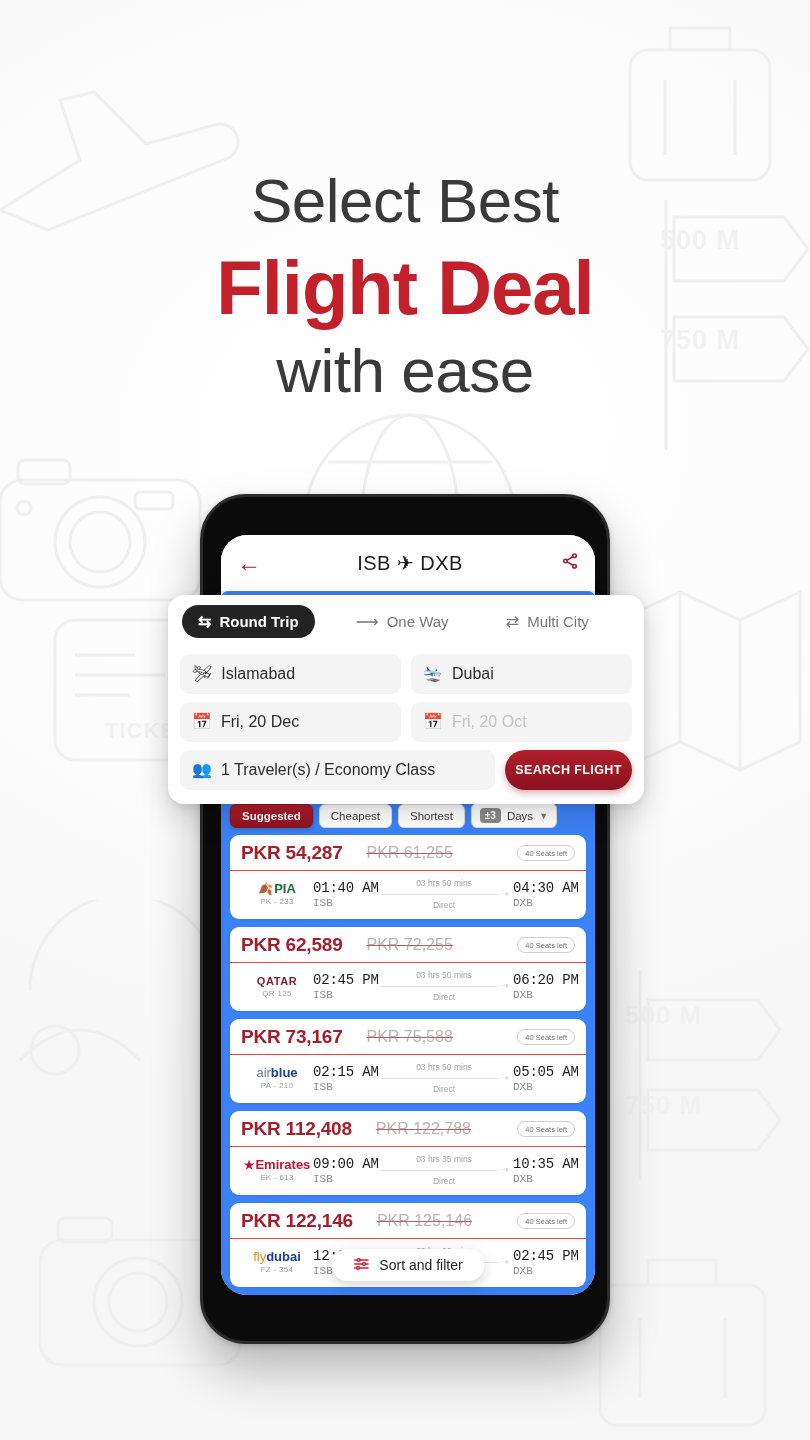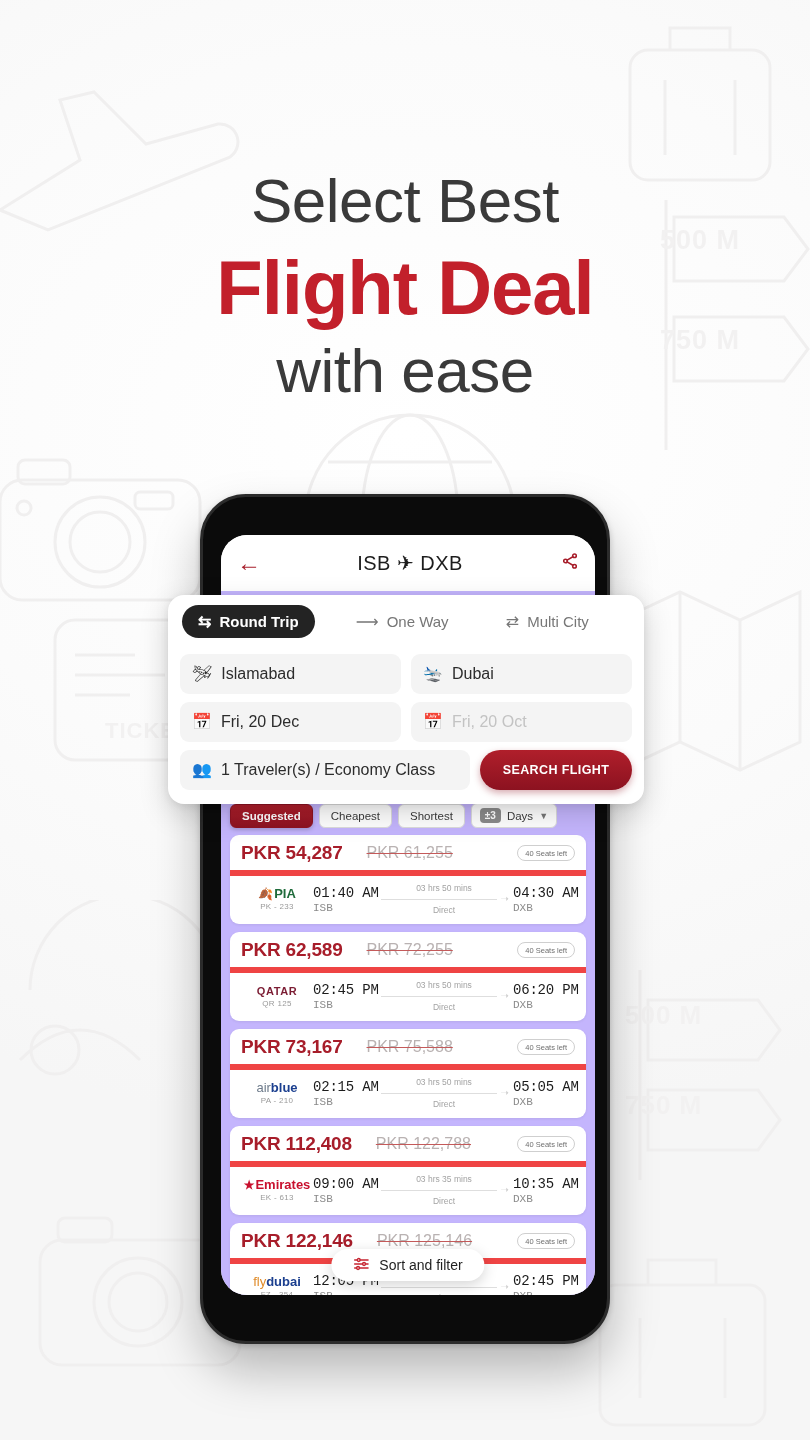--- a/index.html
+++ b/index.html
@@ -94,31 +94,31 @@
   .field {
     flex: 1 1 0; min-width: 0;
     background: #f4f4f4; border-radius: 9px;
     height: 40px; display: flex; align-items: center; gap: 9px;
     padding: 0 12px; font-size: 16px; color: #2c2c2c;
   }
   .field.muted { color: #c3c3c3; }
   .field .fi { font-size: 16px; line-height: 1; flex: 0 0 auto; }
   .field .ftxt { overflow: hidden; text-overflow: ellipsis; white-space: nowrap; }
   .btn-search {
-    flex: 0 0 auto; width: 152px; height: 40px; border: none;
+    flex: 0 0 auto; width: 127px; height: 40px; border: none;
     border-radius: 20px; color: #fff; font-size: 12.5px; font-weight: 700;
     letter-spacing: 0.4px; cursor: pointer;
     background: linear-gradient(180deg, #b01f2b 0%, #8c1220 100%);
     box-shadow: 0 3px 7px rgba(140,18,32,0.35);
   }
 
   
   .results {
     position: absolute; left: 0; right: 0; top: 56px; bottom: 0;
-    background: #c4b5fd; padding: 0 9px;
+    background: #3b82f6; padding: 0 9px; border-radius: 7px;
   }
   .filter-bar {
     display: flex; align-items: center; gap: 6px;
     padding: 212px 0 7px 0;
   }
   .chip {
     font-size: 11.5px; padding: 5px 11px; border-radius: 6px;
     background: #fff; border: 1px solid #dcdcdc; color: #3a3a3a;
     white-space: nowrap;
   }
@@ -134,21 +134,21 @@
   }
   .chev { font-size: 9px; color: #777; }
 
   .card {
     background: #fff; border-radius: 9px; margin-bottom: 8px;
     box-shadow: 0 1px 3px rgba(0,0,0,0.07);
     overflow: hidden;
   }
   .card-top {
     display: flex; align-items: center; padding: 7px 11px 6px;
-    border-bottom: 6px solid #ef4444;
+    border-bottom: 1px solid #ef4444;
   }
   .price { font-size: 19px; font-weight: 700; color: #a71d2a; letter-spacing: -0.2px; }
   .price-old {
     font-size: 16px; color: #b9b2b2; margin-left: 24px;
     text-decoration: line-through; text-decoration-color: #c45a5a;
     filter: blur(0.55px);
   }
   .seats {
     margin-left: auto; font-size: 7.5px; color: #6f6f6f;
     border: 1px solid #cfcfcf; border-radius: 9px; padding: 2.5px 7px;

